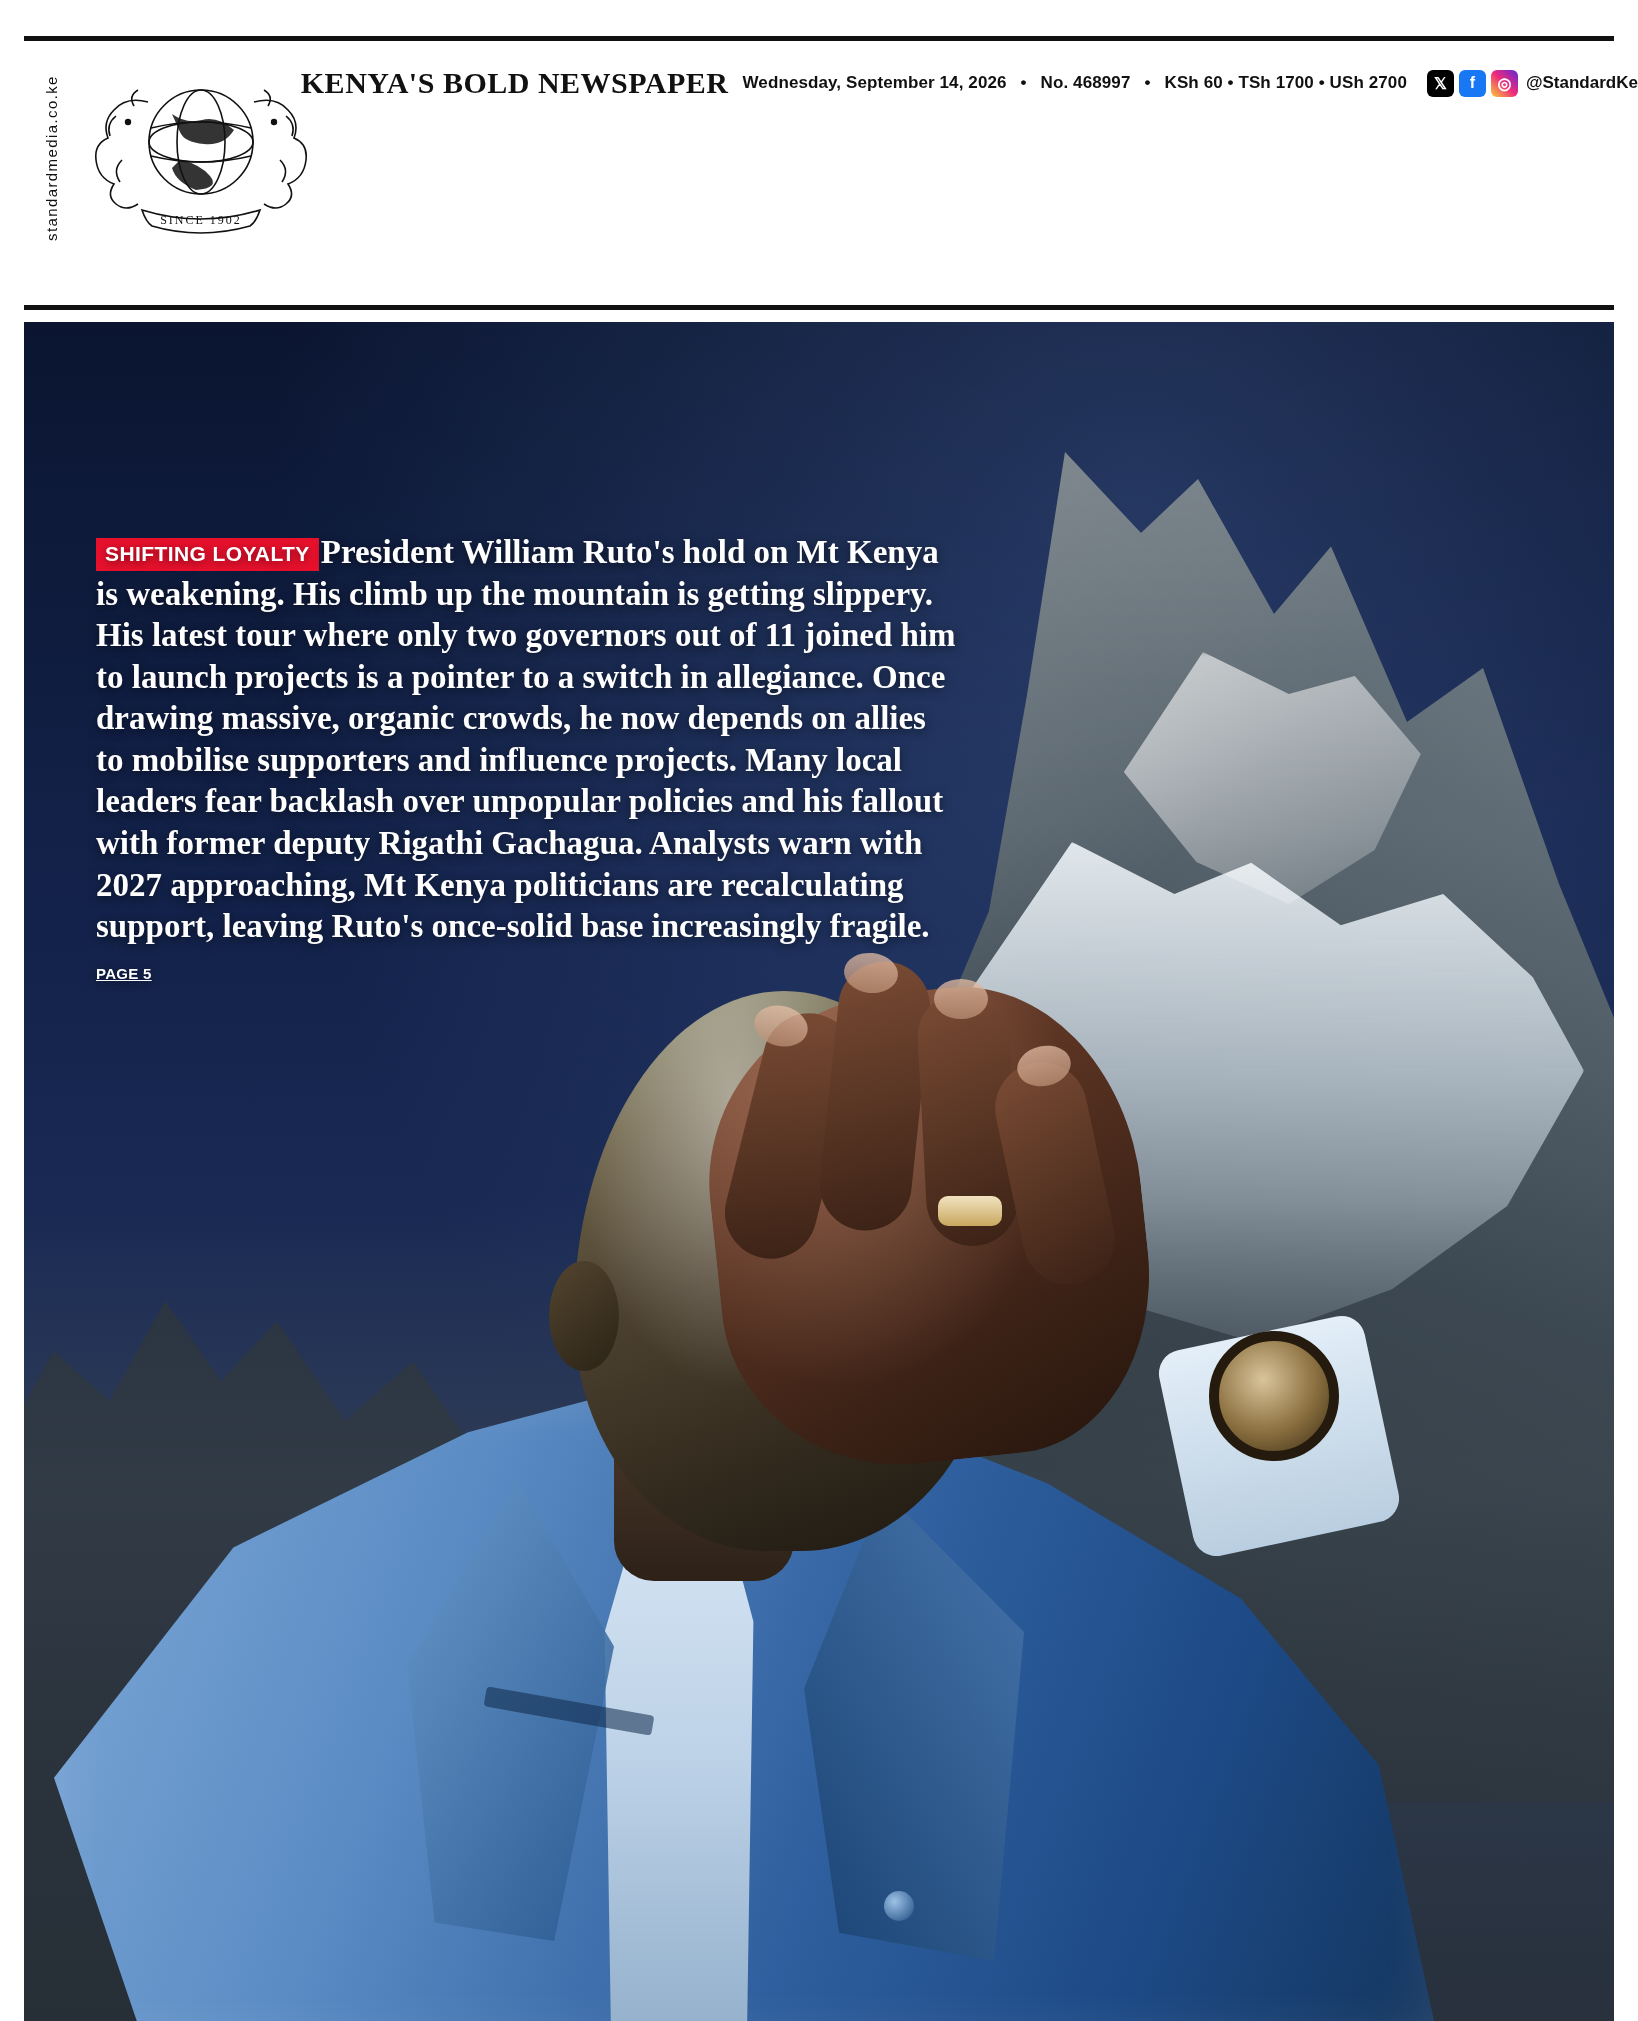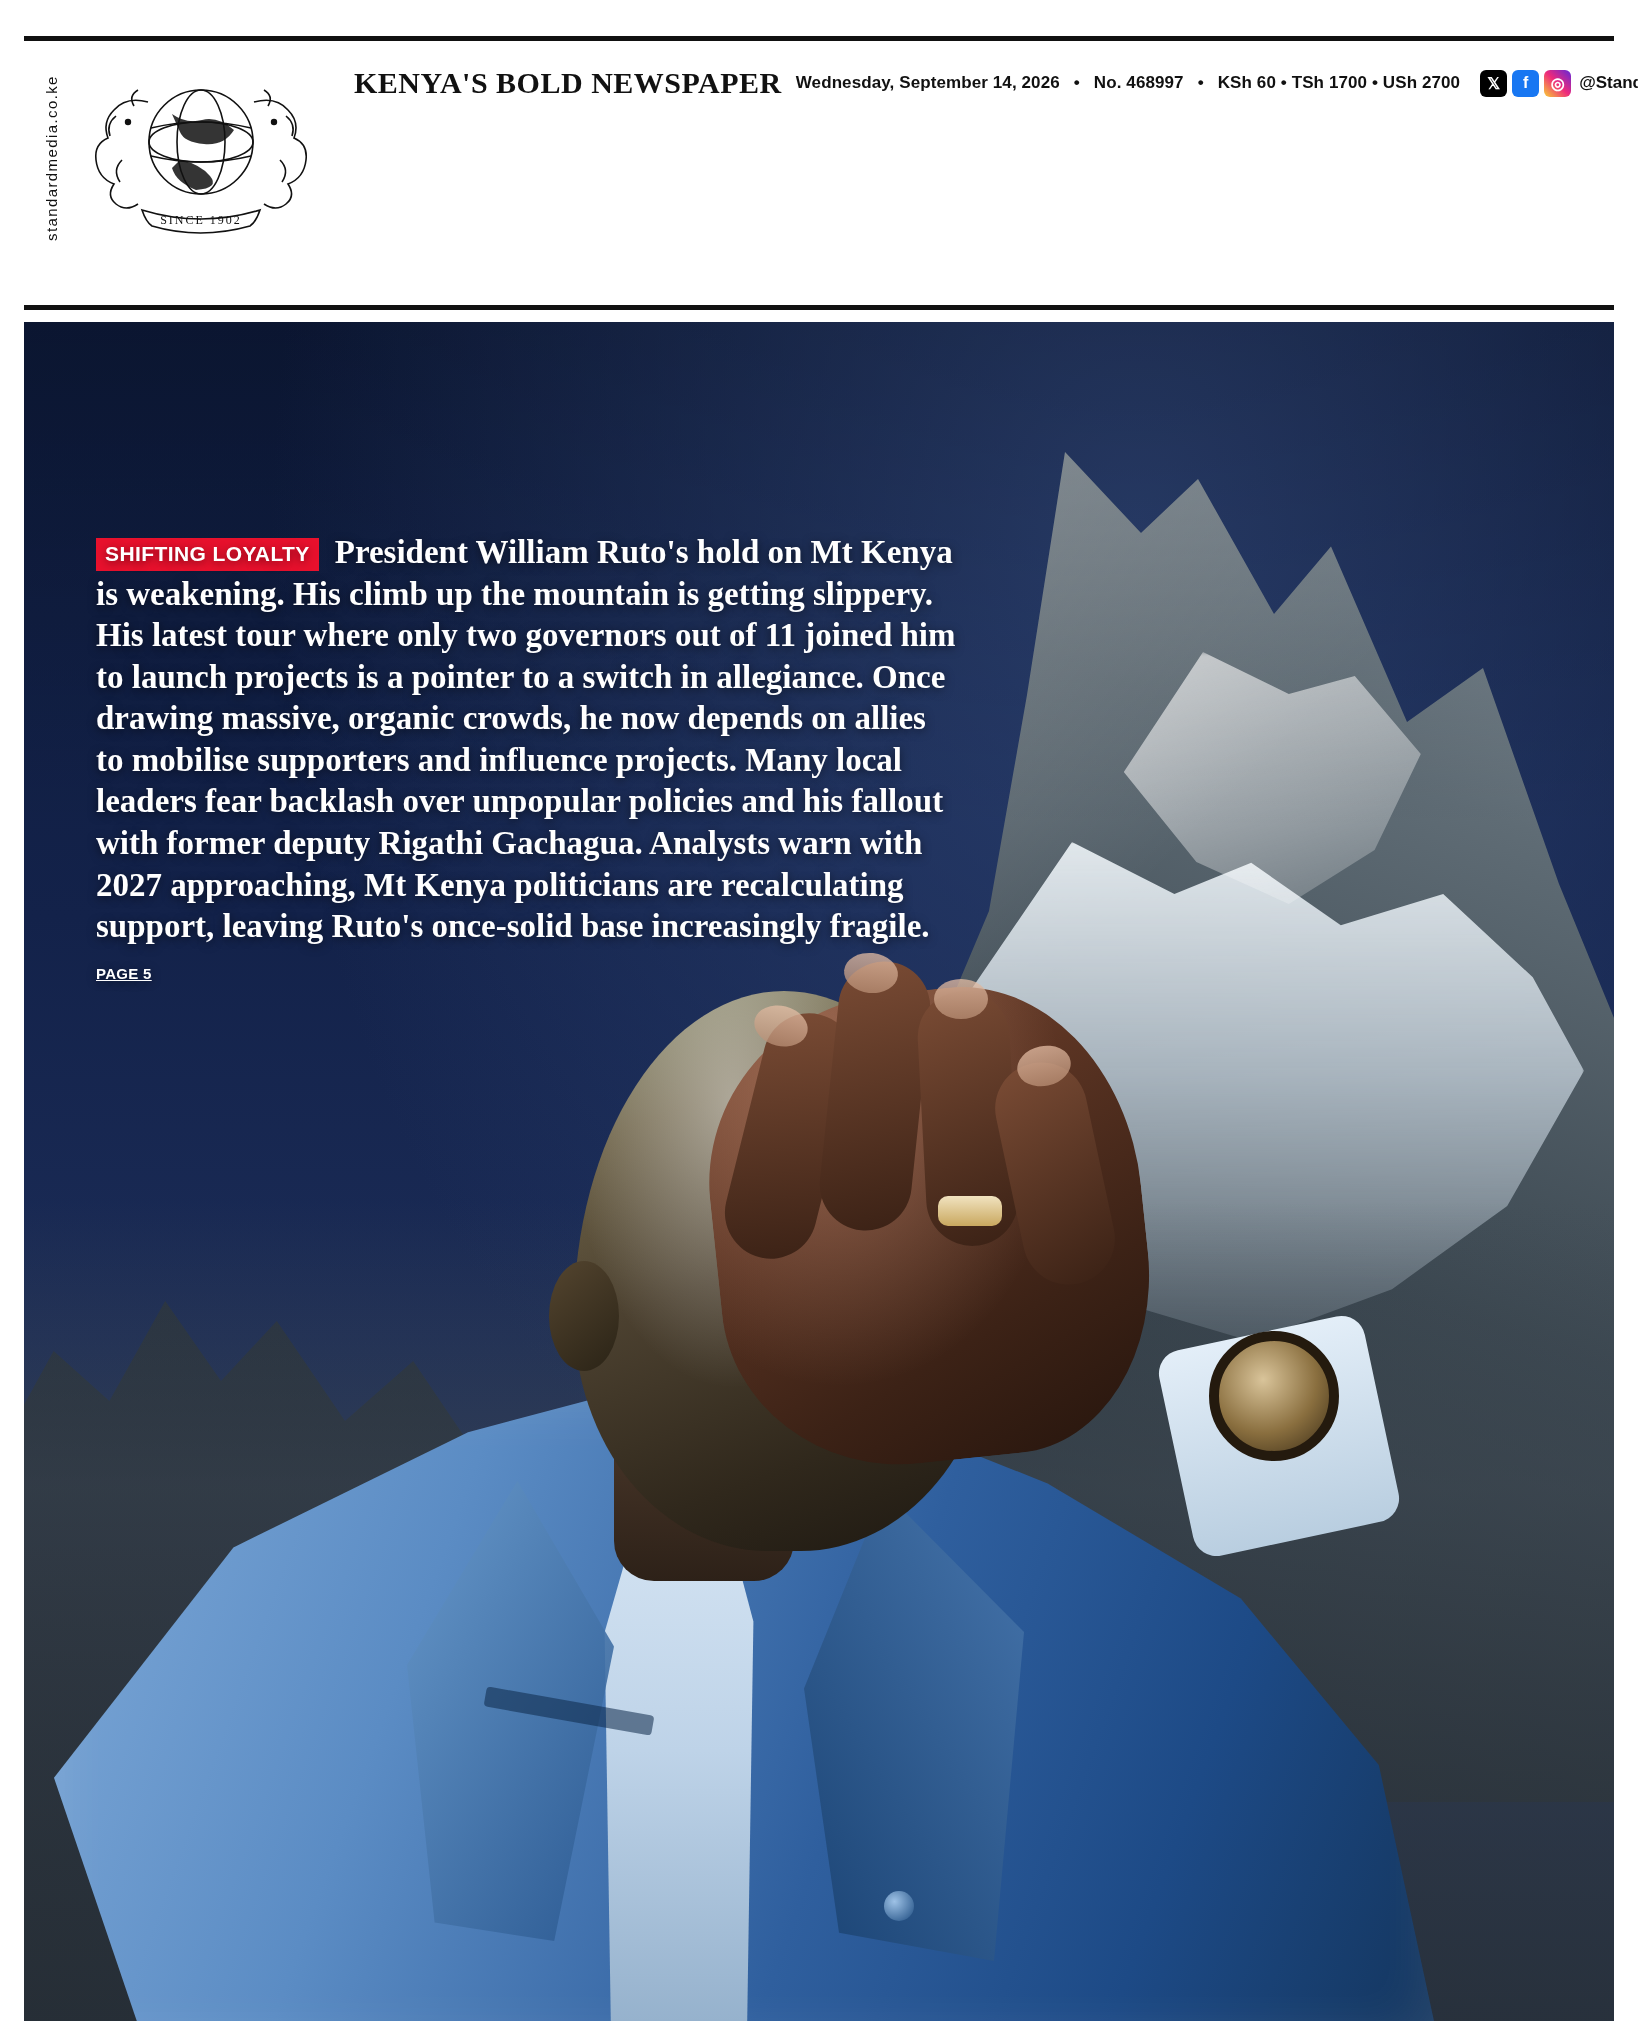--- a/index.html
+++ b/index.html
@@ -64,20 +64,21 @@
 
   .headline-row {
     position: absolute;
     left: 330px;
     right: 0;
     top: 10px;
     height: 50px;
     display: flex;
     align-items: center;
     gap: 14px;
+    justify-content: center;
   }
   .bold-news {
     font-family: "Liberation Serif", serif;
     font-weight: bold;
     font-size: 30px;
     letter-spacing: 0.5px;
     color: #111;
     white-space: nowrap;
   }
   .dateline {
@@ -400,21 +401,21 @@
   }
   .kicker {
     display: inline-block;
     background: #E8112D;
     color: #ffffff;
     font-family: "Liberation Sans", sans-serif;
     font-weight: bold;
     font-size: 21px;
     letter-spacing: 0.4px;
     padding: 3px 9px 4px 9px;
-    margin-right: 16px;
+    margin-right: 2px;
     vertical-align: 2px;
   }
   .standfirst {
     position: absolute;
     left: 72px;
     top: 210px;
     width: 860px;
     font-family: "Liberation Serif", serif;
     font-weight: bold;
     font-size: 33px;

